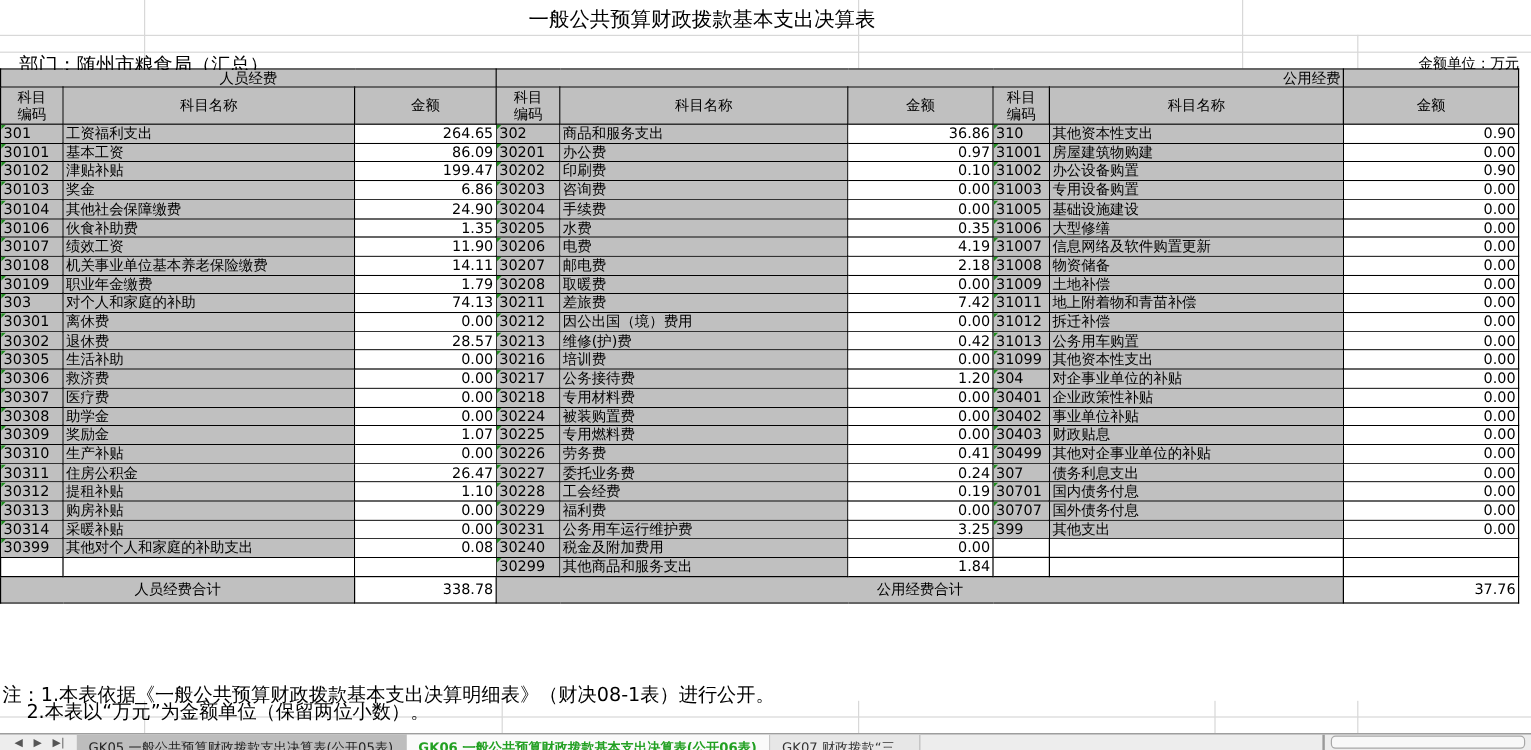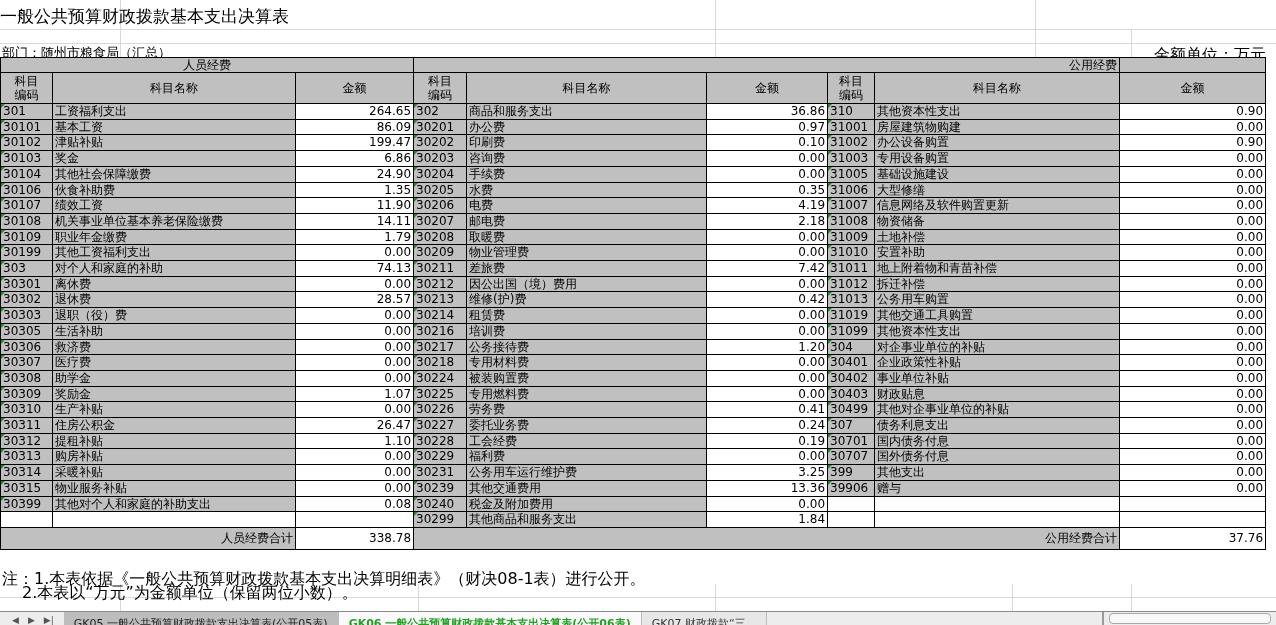--- a/index.html
+++ b/index.html
@@ -1,38 +1,38 @@
 <!DOCTYPE html>
 <html><head>
 <meta charset="utf-8">
 <style>
   html,body{margin:0;padding:0;}
   body{font-family:"DejaVu Sans",sans-serif;background:#fff;}
   #sheet{position:relative;width:1276px;height:625px;background:#fff;overflow:hidden;}
   .vline,.hline{position:absolute;background:#d8d8d8;}
   .vline{width:1px;}
   .hline{height:1px;}
-  #title{position:absolute;top:5px;left:0;width:1170px;text-align:left;font-size:17px;color:#000;}
+  #title{position:absolute;top:5px;left:0;width:1170px;text-align:center;font-size:17px;color:#000;}
   #tableno{position:absolute;top:31px;left:0;width:1266px;text-align:right;font-size:12px;color:#000;}
-  #unit{position:absolute;top:45px;left:0;width:1266px;text-align:right;font-size:16px;color:#000;}
-  #dept{position:absolute;top:44px;left:2px;font-size:13px;color:#000;font-family:Liberation Serif, serif;}
+  #unit{position:absolute;top:45px;left:0;width:1266px;text-align:right;font-size:12px;color:#000;}
+  #dept{position:absolute;top:44px;left:16px;font-size:16px;color:#000;font-family:Liberation Serif, serif;}
   table#main-table{position:absolute;top:57px;left:0;width:1034px;border-collapse:collapse;table-layout:fixed;}
   #main-table td{border:1px solid #000;font-size:12px;color:#000;overflow:hidden;white-space:nowrap;padding:0 2px;}
   .gray{background:#c0c0c0;}
   tr.grp td{height:14px;text-align:center;line-height:14px;}
   tr.grp td.pub{padding-right:0;text-align:right;}
   tr.hdr td{height:30px;text-align:center;vertical-align:middle;line-height:14px;}
   tbody td{height:14.7px;line-height:14.7px;position:relative;}
   td.code{text-align:left;}
   td.name{text-align:left;}
   td.name.lv1{padding-left:16px;}
   td.amount{text-align:right;background:#fff;padding-right:3px;}
   .tri{position:absolute;top:0;left:0;width:0;height:0;border-top:4px solid #1e8c1e;border-right:4px solid transparent;}
   tfoot td{height:21px;line-height:21px;}
-  tfoot td.lbl{text-align:right;}
+  tfoot td.lbl{text-align:center;}
   .note{position:absolute;left:2px;font-size:16px;color:#000;white-space:nowrap;}
   #note1{top:569px;}
   #note2{top:583px;left:22px;}
   #tabbar{position:absolute;left:0;right:0;bottom:0;height:13px;background:#ededed;border-top:1px solid #8a8a8a;display:flex;align-items:flex-start;overflow:hidden;}
   #tabbar .nav{display:flex;gap:9px;padding:3px 10px 0 12px;font-size:9px;color:#555;}
   #tabbar .nav span{cursor:default;}
   .tab{font-size:11px;line-height:20px;height:13px;padding:2px 10px 0 10px;color:#333;border-right:1px solid #bdbdbd;white-space:nowrap;}
   .tab.t1{background:#bdbdbd;color:#222;}
   .tab.t2{background:#fafafa;color:#22a022;font-weight:bold;}
   .tab.t3{background:#e7e7e7;}
@@ -185,31 +185,20 @@
           <td class="name gray lv1">职业年金缴费</td>
           <td class="amount">1.79</td>
           <td class="code gray">30208<span class="tri"></span></td>
           <td class="name gray lv1">取暖费</td>
           <td class="amount">0.00</td>
           <td class="code gray">31009<span class="tri"></span></td>
           <td class="name gray lv1">土地补偿</td>
           <td class="amount">0.00</td>
         </tr>
         <tr>
-          <td class="code gray">30199<span class="tri"></span></td>
-          <td class="name gray lv1">其他工资福利支出</td>
-          <td class="amount">0.00</td>
-          <td class="code gray">30209<span class="tri"></span></td>
-          <td class="name gray lv1">物业管理费</td>
-          <td class="amount">0.00</td>
-          <td class="code gray">31010<span class="tri"></span></td>
-          <td class="name gray lv1">安置补助</td>
-          <td class="amount">0.00</td>
-        </tr>
-        <tr>
           <td class="code gray">303<span class="tri"></span></td>
           <td class="name gray">对个人和家庭的补助</td>
           <td class="amount">74.13</td>
           <td class="code gray">30211<span class="tri"></span></td>
           <td class="name gray lv1">差旅费</td>
           <td class="amount">7.42</td>
           <td class="code gray">31011<span class="tri"></span></td>
           <td class="name gray lv1">地上附着物和青苗补偿</td>
           <td class="amount">0.00</td>
         </tr>
@@ -229,31 +218,20 @@
           <td class="name gray lv1">退休费</td>
           <td class="amount">28.57</td>
           <td class="code gray">30213<span class="tri"></span></td>
           <td class="name gray lv1">维修(护)费</td>
           <td class="amount">0.42</td>
           <td class="code gray">31013<span class="tri"></span></td>
           <td class="name gray lv1">公务用车购置</td>
           <td class="amount">0.00</td>
         </tr>
         <tr>
-          <td class="code gray">30303<span class="tri"></span></td>
-          <td class="name gray lv1">退职（役）费</td>
-          <td class="amount">0.00</td>
-          <td class="code gray">30214<span class="tri"></span></td>
-          <td class="name gray lv1">租赁费</td>
-          <td class="amount">0.00</td>
-          <td class="code gray">31019<span class="tri"></span></td>
-          <td class="name gray lv1">其他交通工具购置</td>
-          <td class="amount">0.00</td>
-        </tr>
-        <tr>
           <td class="code gray">30305<span class="tri"></span></td>
           <td class="name gray lv1">生活补助</td>
           <td class="amount">0.00</td>
           <td class="code gray">30216<span class="tri"></span></td>
           <td class="name gray lv1">培训费</td>
           <td class="amount">0.00</td>
           <td class="code gray">31099<span class="tri"></span></td>
           <td class="name gray lv1">其他资本性支出</td>
           <td class="amount">0.00</td>
         </tr>
@@ -347,31 +325,20 @@
         </tr>
         <tr>
           <td class="code gray">30314<span class="tri"></span></td>
           <td class="name gray lv1">采暖补贴</td>
           <td class="amount">0.00</td>
           <td class="code gray">30231<span class="tri"></span></td>
           <td class="name gray lv1">公务用车运行维护费</td>
           <td class="amount">3.25</td>
           <td class="code gray">399<span class="tri"></span></td>
           <td class="name gray">其他支出</td>
-          <td class="amount">0.00</td>
-        </tr>
-        <tr>
-          <td class="code gray">30315<span class="tri"></span></td>
-          <td class="name gray lv1">物业服务补贴</td>
-          <td class="amount">0.00</td>
-          <td class="code gray">30239<span class="tri"></span></td>
-          <td class="name gray lv1">其他交通费用</td>
-          <td class="amount">13.36</td>
-          <td class="code gray">39906<span class="tri"></span></td>
-          <td class="name gray lv1">赠与</td>
           <td class="amount">0.00</td>
         </tr>
         <tr>
           <td class="code gray">30399<span class="tri"></span></td>
           <td class="name gray lv1">其他对个人和家庭的补助支出</td>
           <td class="amount">0.08</td>
           <td class="code gray">30240<span class="tri"></span></td>
           <td class="name gray lv1">税金及附加费用</td>
           <td class="amount">0.00</td>
           <td class="code"></td>

